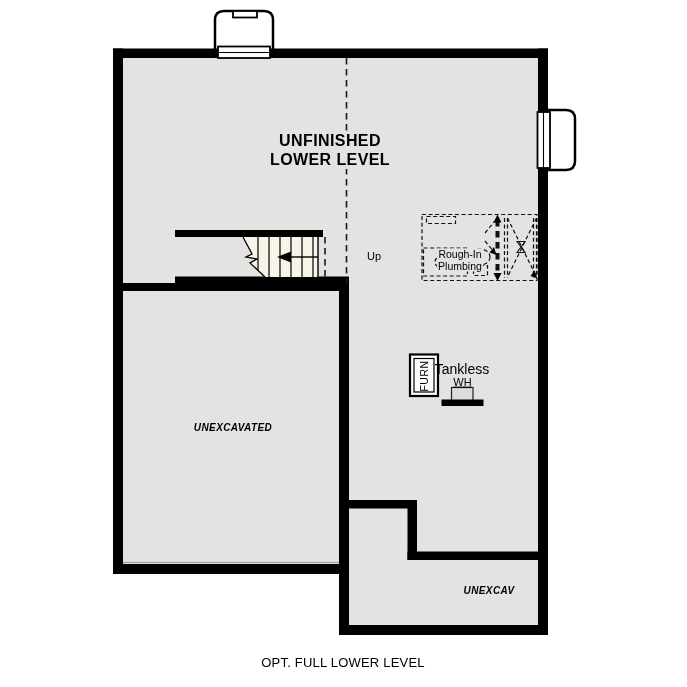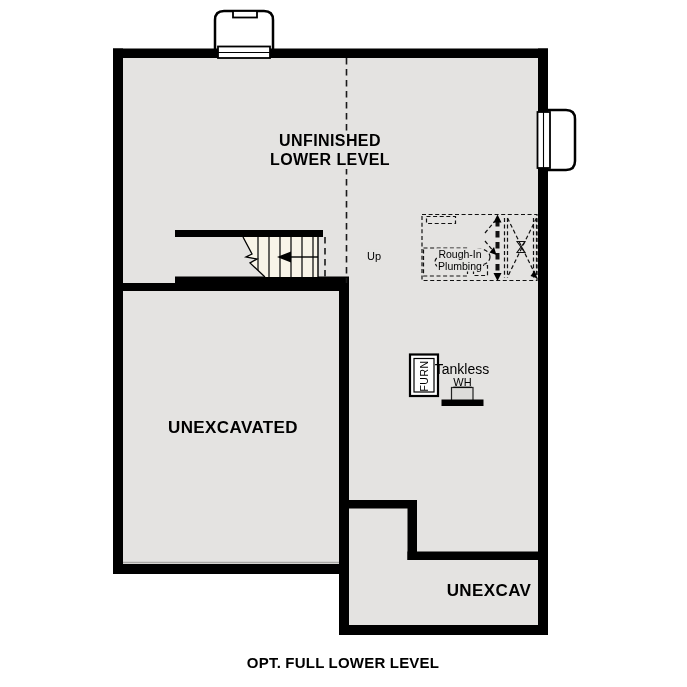--- a/index.html
+++ b/index.html
@@ -6,27 +6,27 @@
   .stage{
     position:relative;width:687px;height:687px;background:#fff;
     font-family:"Liberation Sans",sans-serif;color:#000;overflow:hidden;
   }
   .plan-svg{position:absolute;left:0;top:0;}
   .label{
     position:absolute;transform:translate(-50%,-50%);
     white-space:pre-line;text-align:center;line-height:1.15;
   }
   .room-title{font-weight:bold;font-size:16px;letter-spacing:.4px;line-height:19px;background:#e4e3e1;padding:0 3px;}
-  .room-name{font-weight:bold;font-size:17px;letter-spacing:.4px;}
+  .room-name{font-weight:bold;font-size:10px;letter-spacing:.4px;font-style:italic;}
   .small-note{font-size:10.5px;line-height:11.5px;background:#e4e3e1;padding:0 1px;}
   .up-note{font-size:11px;background:#e4e3e1;padding:0 1px;margin-left:44px;}
   .fixture-note{font-size:14px;}
   .wh-note{font-size:11px;text-decoration:underline;}
   .furn-note{font-size:10.5px;letter-spacing:.5px;transform:translate(-50%,-50%) rotate(-90deg);}
-  .caption{font-weight:bold;font-size:15px;letter-spacing:.2px;}
+  .caption{font-weight:normal;font-size:13px;letter-spacing:.2px;}
 </style>
 </head>
 <body>
 
 <div class="stage">
 
   <svg class="plan-svg" width="687" height="687" viewBox="0 0 687 687">
 
     <defs>
       <clipPath id="stairClip">

